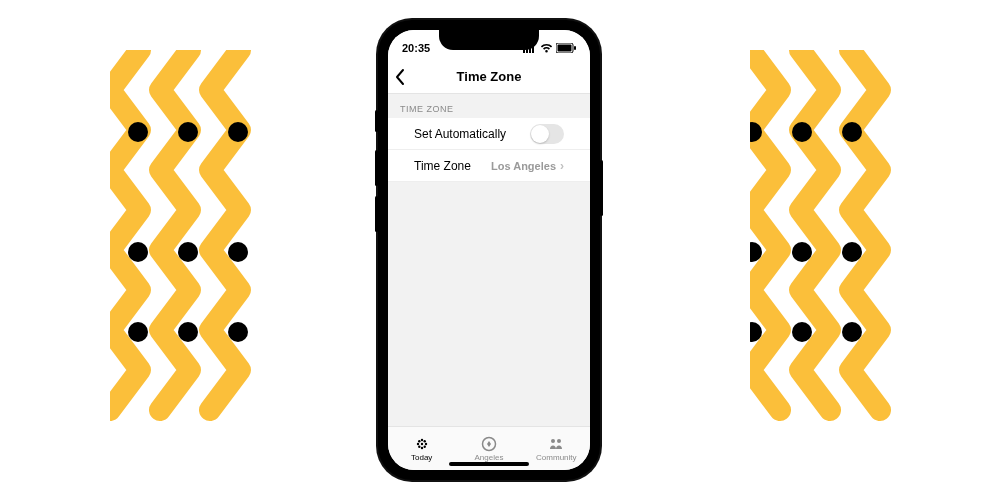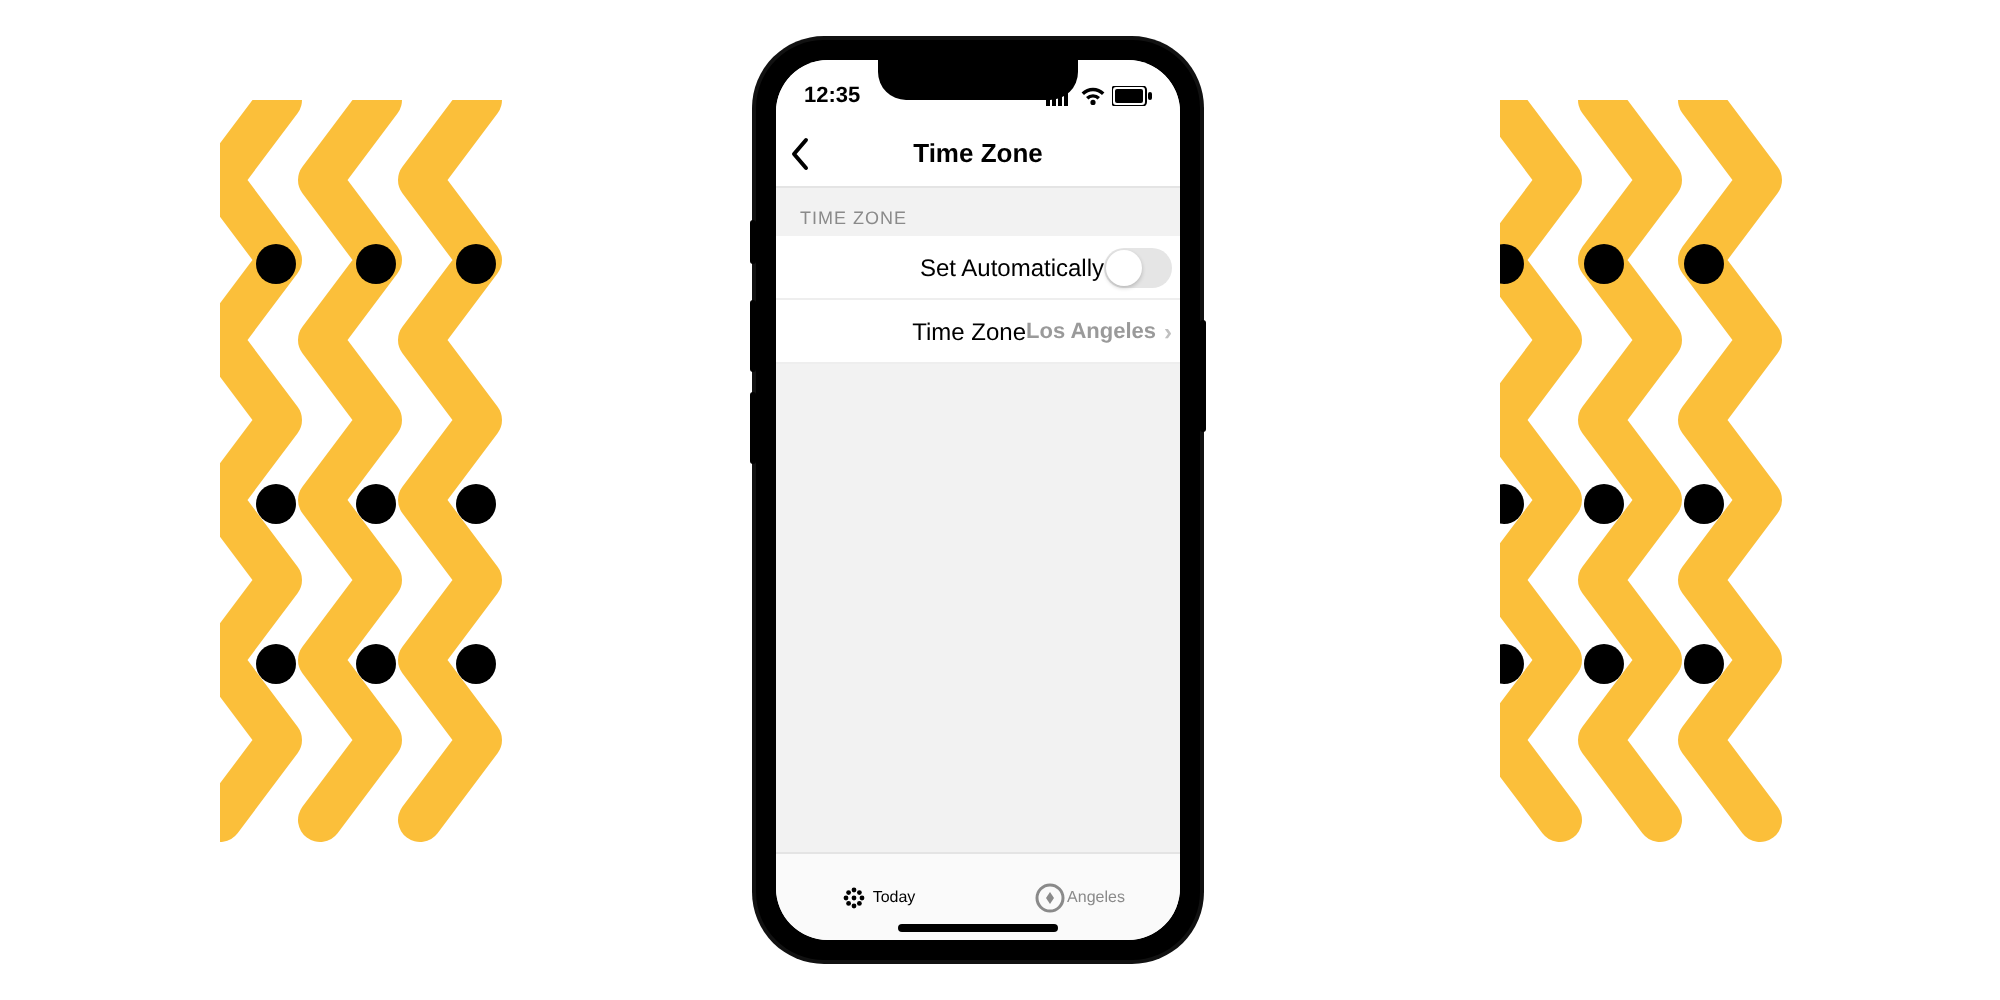--- a/index.html
+++ b/index.html
@@ -98,24 +98,24 @@
   .sec-header {
     padding: 10px 12px 4px;
     font-size: 9px;
     letter-spacing: 0.5px;
     color: #8a8a8a;
     text-transform: uppercase;
   }
   .row {
     background: #fff;
     height: 32px;
-    padding: 0 4px;
+    padding: 0 26px;
     display: flex;
     align-items: center;
-    justify-content: flex-end;
+    justify-content: space-between;
     font-size: 12px;
     color: #000;
     border-bottom: 1px solid #eee;
   }
   .row .val { color: #9a9a9a; font-size: 11px; display: flex; align-items: center; gap: 4px; font-weight: bold; }
   .chev { color: #c0c0c0; font-size: 12px; }
   .toggle {
     width: 34px; height: 20px;
     background: #e5e5e5;
     border-radius: 10px;
@@ -134,21 +134,21 @@
     position: absolute;
     bottom: 0; left: 0; right: 0;
     height: 44px;
     background: #fafafa;
     border-top: 1px solid #e4e4e4;
     display: flex;
   }
   .tab {
     flex: 1;
     display: flex;
-    flex-direction: row;
+    flex-direction: column;
     align-items: center;
     justify-content: center;
     gap: 1px;
     font-size: 8px;
     color: #8a8a8a;
   }
   .tab.active { color: #000; }
   .tab svg { width: 16px; height: 16px; }
   .home-ind {
     position: absolute;
@@ -207,21 +207,21 @@
 
 <div class="phone">
   <div class="btn-side btn-l1"></div>
   <div class="btn-side btn-l2"></div>
   <div class="btn-side btn-l3"></div>
   <div class="btn-side btn-r"></div>
   <div class="screen">
     <div class="notch"></div>
 
     <div class="statusbar">
-      <span>12:35</span>
+      <span>20:35</span>
       <div class="sb-right">
         <svg width="14" height="10" viewBox="0 0 14 10">
             <g fill="#000">
               <rect x="0" y="7" width="2" height="3"></rect>
               <rect x="3" y="5" width="2" height="5"></rect>
               <rect x="6" y="3" width="2" height="7"></rect>
               <rect x="9" y="1" width="2" height="9"></rect>
             </g>
           </svg>
         <svg width="13" height="10" viewBox="0 0 13 10">
@@ -278,17 +278,27 @@
           </svg>
         <span>Today</span>
       </div>
       <div class="tab">
         <svg viewBox="0 0 16 16">
             <circle cx="8" cy="8" r="6.5" fill="none" stroke="#8a8a8a" stroke-width="1.5"></circle>
             <polygon points="8,5 10,8 8,11 6,8" fill="#8a8a8a"></polygon>
           </svg>
         <span>Angeles</span>
       </div>
+      <div class="tab">
+        <svg viewBox="0 0 16 16">
+            <g fill="#8a8a8a">
+              <circle cx="5" cy="5" r="2"></circle>
+              <circle cx="11" cy="5" r="2"></circle>
+              <path d="M2 13c0-2 1.3-3.5 3-3.5S8 11 8 13H2zm6 0c0-2 1.3-3.5 3-3.5S14 11 14 13H8z"></path>
+            </g>
+          </svg>
+        <span>Community</span>
+      </div>
     </div>
 
     <div class="home-ind"></div>
   </div>
 </div>
 
 </body></html>

